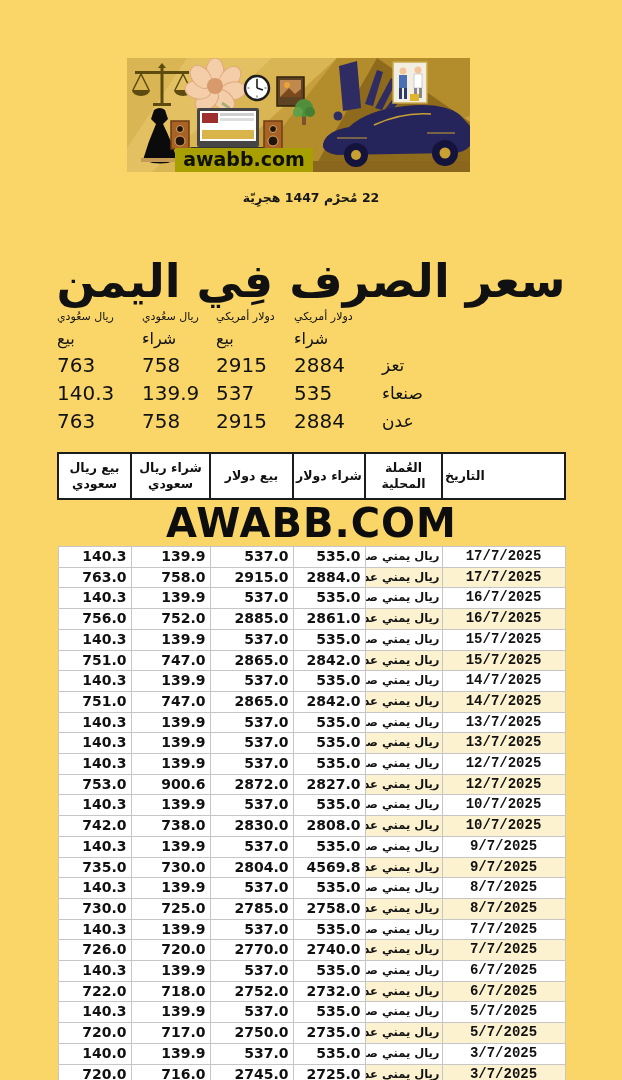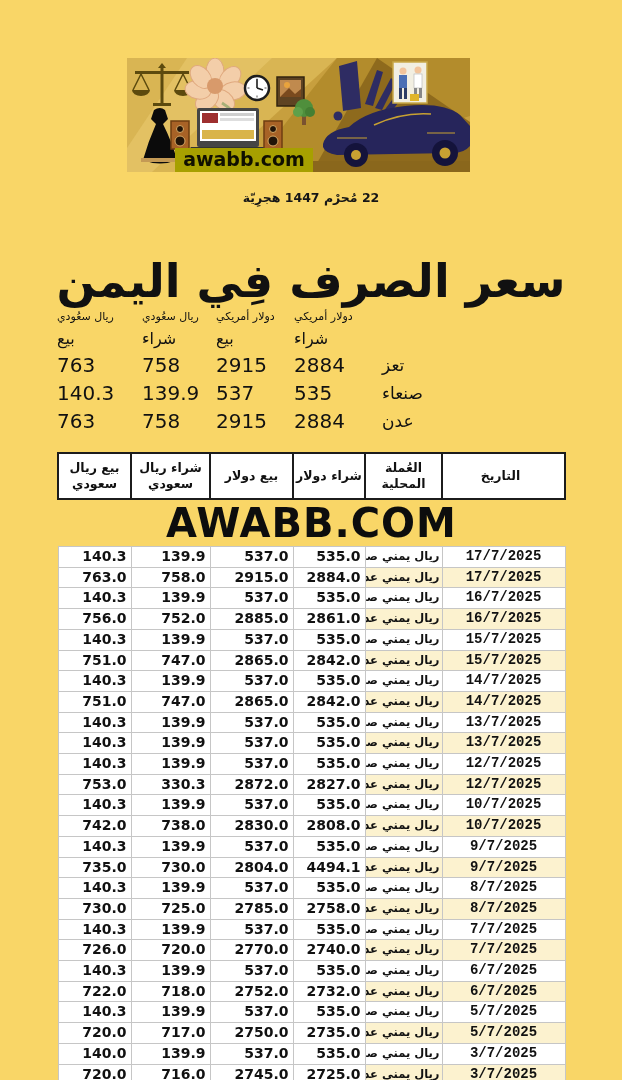--- a/index.html
+++ b/index.html
@@ -36,21 +36,21 @@
   
   table.rates{
     position:absolute;top:452px;left:57px;width:507px;
     border-collapse:collapse;table-layout:fixed;direction:rtl;
   }
   table.rates thead th{
     background:#fff;border:2px solid #1c1c1c;
     font-size:12.5px;font-weight:bold;height:44px;
     text-align:center;padding:0 2px;line-height:1.25;
   }
-  table.rates thead th.h0{text-align:center;padding-left:2px;padding-right:8px;}
+  table.rates thead th.h0{text-align:left;padding-left:2px;padding-right:8px;}
   tr.awabb-row td{
     border:none;background:transparent;height:46px;
     text-align:center;vertical-align:middle;padding:0;
   }
   .awabb-text{font-size:40px;font-weight:bold;letter-spacing:1px;color:#0d0d0d;}
   tbody.data td{
     background:#fff;border:1px solid #c6c6c6;
     font-size:14px;font-weight:bold;
     height:19.7px;line-height:19.7px;
     text-align:right;padding:0 4px 0 2px;
@@ -350,21 +350,21 @@
         <td class="c2">535.0</td>
         <td class="c3">537.0</td>
         <td class="c4">139.9</td>
         <td class="c5">140.3</td>
       </tr>
       <tr class="striped">
         <td class="c0">12/7/2025</td>
         <td class="c1">ريال يمني عدن</td>
         <td class="c2">2827.0</td>
         <td class="c3">2872.0</td>
-        <td class="c4">330.3</td>
+        <td class="c4">900.6</td>
         <td class="c5">753.0</td>
       </tr>
       <tr>
         <td class="c0">10/7/2025</td>
         <td class="c1">ريال يمني صنعاء</td>
         <td class="c2">535.0</td>
         <td class="c3">537.0</td>
         <td class="c4">139.9</td>
         <td class="c5">140.3</td>
       </tr>
@@ -380,21 +380,21 @@
         <td class="c0">9/7/2025</td>
         <td class="c1">ريال يمني صنعاء</td>
         <td class="c2">535.0</td>
         <td class="c3">537.0</td>
         <td class="c4">139.9</td>
         <td class="c5">140.3</td>
       </tr>
       <tr class="striped">
         <td class="c0">9/7/2025</td>
         <td class="c1">ريال يمني عدن</td>
-        <td class="c2">4494.1</td>
+        <td class="c2">4569.8</td>
         <td class="c3">2804.0</td>
         <td class="c4">730.0</td>
         <td class="c5">735.0</td>
       </tr>
       <tr>
         <td class="c0">8/7/2025</td>
         <td class="c1">ريال يمني صنعاء</td>
         <td class="c2">535.0</td>
         <td class="c3">537.0</td>
         <td class="c4">139.9</td>

